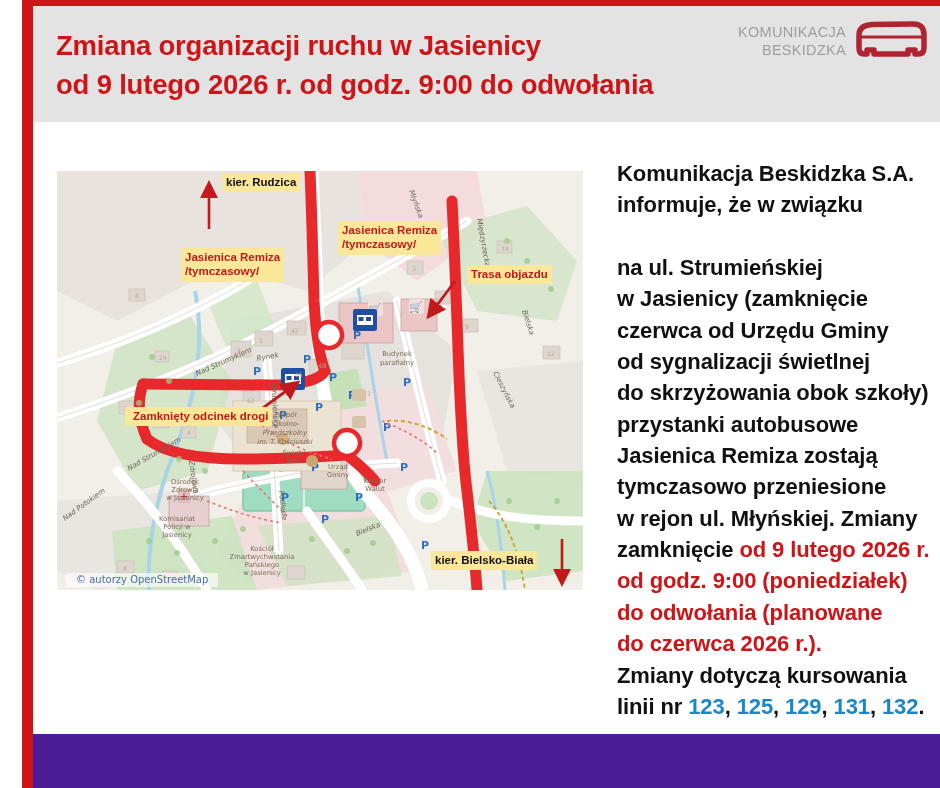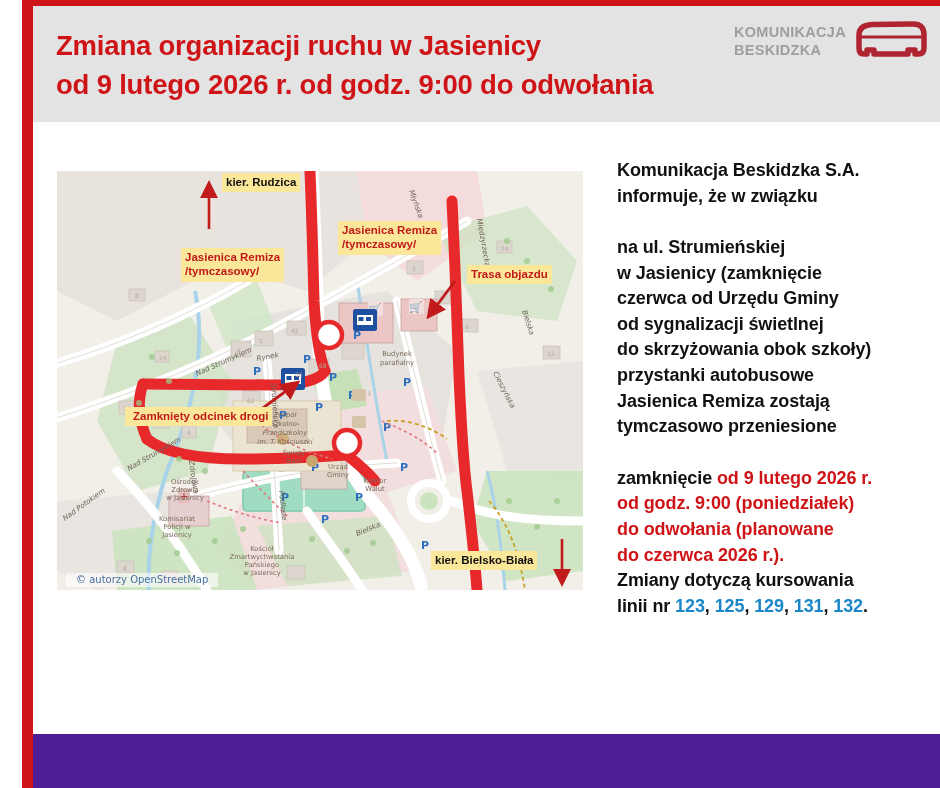--- a/index.html
+++ b/index.html
@@ -51,24 +51,24 @@
   
   .logo {
     position: absolute;
     right: 21px;
     top: 15px;
     display: flex;
     align-items: center;
     gap: 7px;
   }
   .logo-text {
-    text-align: left;
+    text-align: right;
     color: #9e9e9e;
     font-size: 14.5px;
-    font-weight: bold;
+    font-weight: normal;
     line-height: 1.26;
     letter-spacing: 0.3px;
     white-space: pre-line;
   }
   .logo-bus { display: block; }
 
   
   .content {
     position: absolute;
     left: 0;
@@ -116,21 +116,21 @@
     font-family: "Liberation Sans", sans-serif;
   }
   .mlabel.dark { color: #111111; }
 
   
   .info {
     position: absolute;
     left: 584px;
     top: 36px;
     width: 324px;
-    font-size: 18px;
+    font-size: 22px;
     font-weight: bold;
     line-height: 1.425;
     color: #111111;
     letter-spacing: -0.1px;
   }
   .info .red  { color: #cf1417; }
   .info .blue { color: #1b86c8; }
 
   
   .footer {
@@ -464,21 +464,21 @@
       <span>informuje, że w związku</span><br>
       <br>
       <span>na ul. Strumieńskiej</span><br>
       <span>w Jasienicy (zamknięcie</span><br>
       <span>czerwca od Urzędu Gminy</span><br>
       <span>od sygnalizacji świetlnej</span><br>
       <span>do skrzyżowania obok szkoły)</span><br>
       <span>przystanki autobusowe</span><br>
       <span>Jasienica Remiza zostają</span><br>
       <span>tymczasowo przeniesione</span><br>
-      <br>
+      <span>w rejon ul. Młyńskiej. Zmiany</span><br>
       <span>zamknięcie </span><span class="red">od 9 lutego 2026 r.</span><br>
       <span class="red">od godz. 9:00 (poniedziałek)</span><br>
       <span class="red">do odwołania (planowane</span><br>
       <span class="red">do czerwca 2026 r.).</span><br>
       <span>Zmiany dotyczą kursowania</span><br>
       <span>linii nr </span><span class="blue">123</span><span>, </span><span class="blue">125</span><span>, </span><span class="blue">129</span><span>, </span><span class="blue">131</span><span>, </span><span class="blue">132</span><span>.</span>
     </div>
   </div>
 
 

